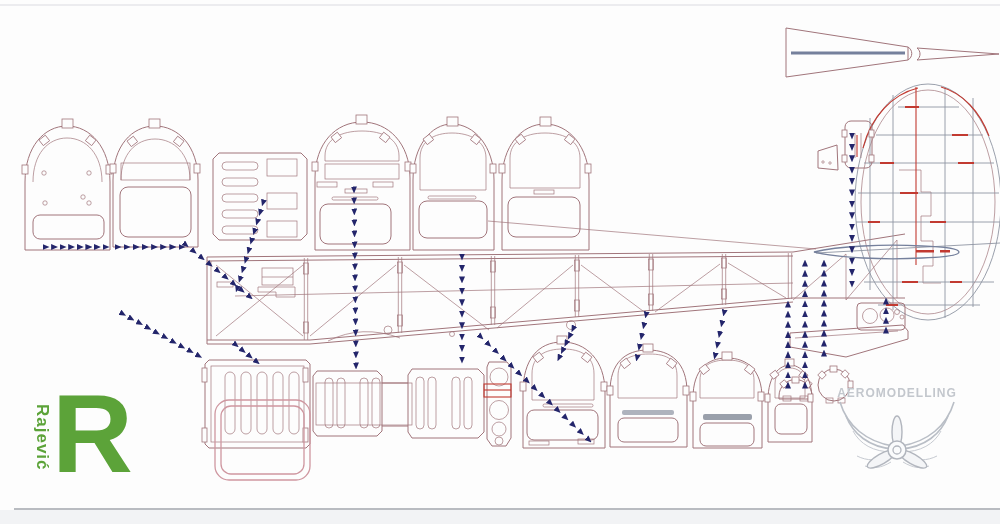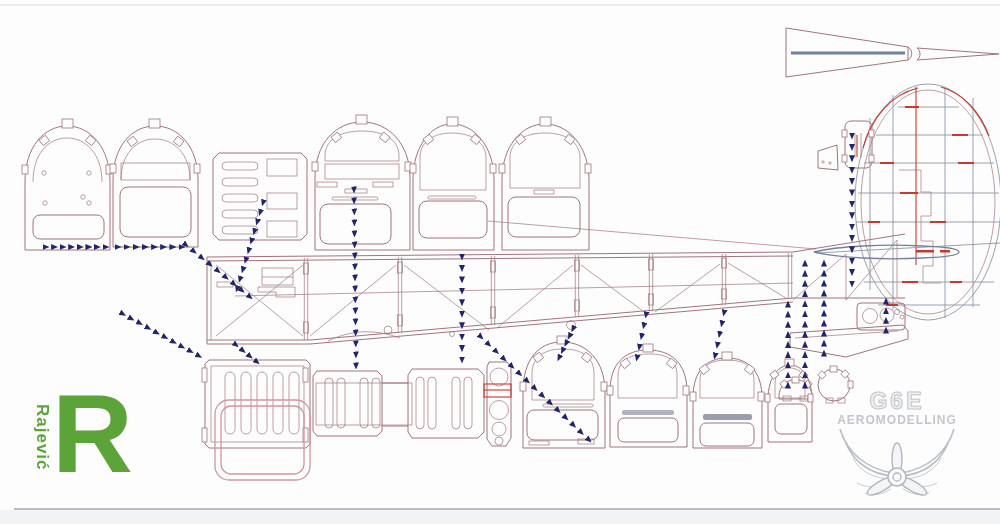--- a/index.html
+++ b/index.html
@@ -374,21 +374,20 @@
       <polyline data-arrow="852,136,852,284,11" points="852.0,136.0 852.0,147.4 852.0,158.8 852.0,170.2 852.0,181.5 852.0,192.9 852.0,204.3 852.0,215.7 852.0,227.1 852.0,238.5 852.0,249.8 852.0,261.2 852.0,272.6 852.0,284.0"></polyline>
     </g>
   </svg>
 
   <div class="logo-left">
     <span class="vert">Rajević</span>
     <span class="bigR">R</span>
   </div>
 
   <div class="logo-right">
-    <div class="g6e-title">G6E</div>
     <div class="g6e-sub">AEROMODELLING</div>
     <svg class="emblem" width="148" height="84" viewBox="0 0 148 84">
       <g>
         <path class="wingline" d="M70,46 C44,42 24,26 17,2"></path>
         <path class="wingline" d="M70,49 C46,47 30,34 23,16"></path>
         <path class="wingline2" d="M70,52 C50,52 37,44 30,31"></path>
         <path class="wingline2" d="M68,57 C54,61 44,61 34,56"></path>
         <path class="wingline2" d="M68,62 C58,68 50,69 42,66"></path>
       </g>
       <g transform="matrix(-1,0,0,1,148,0)">

